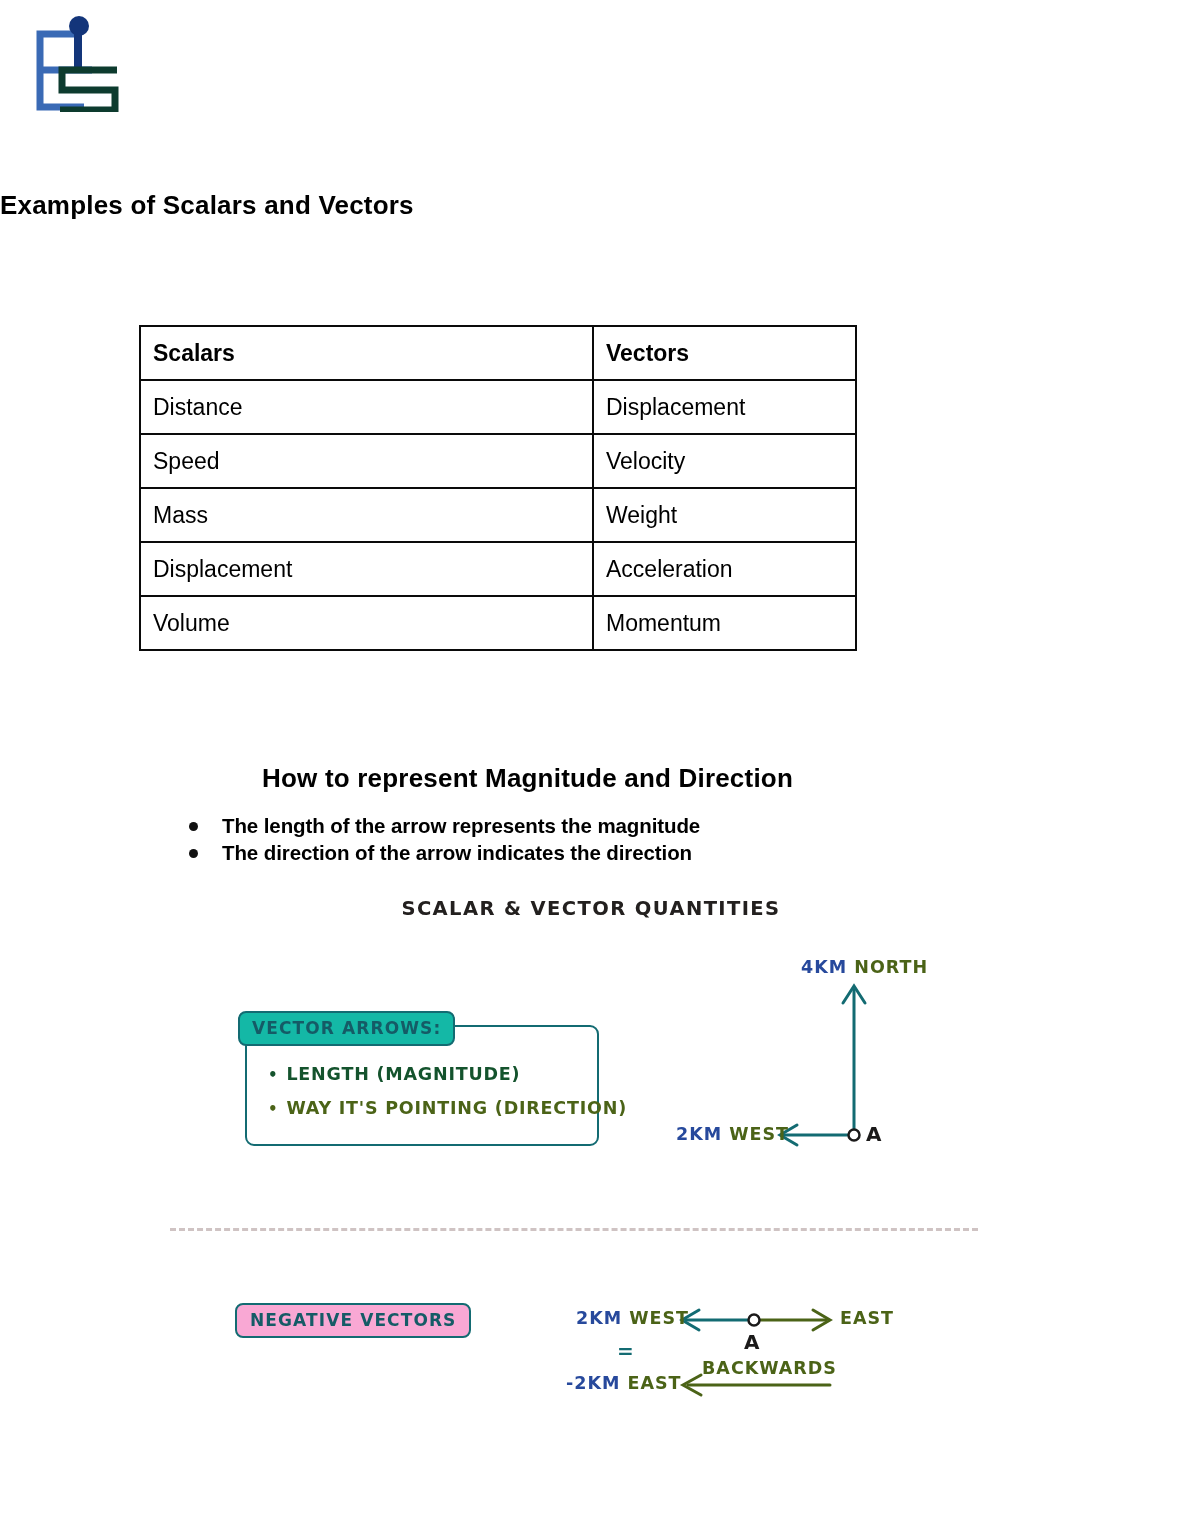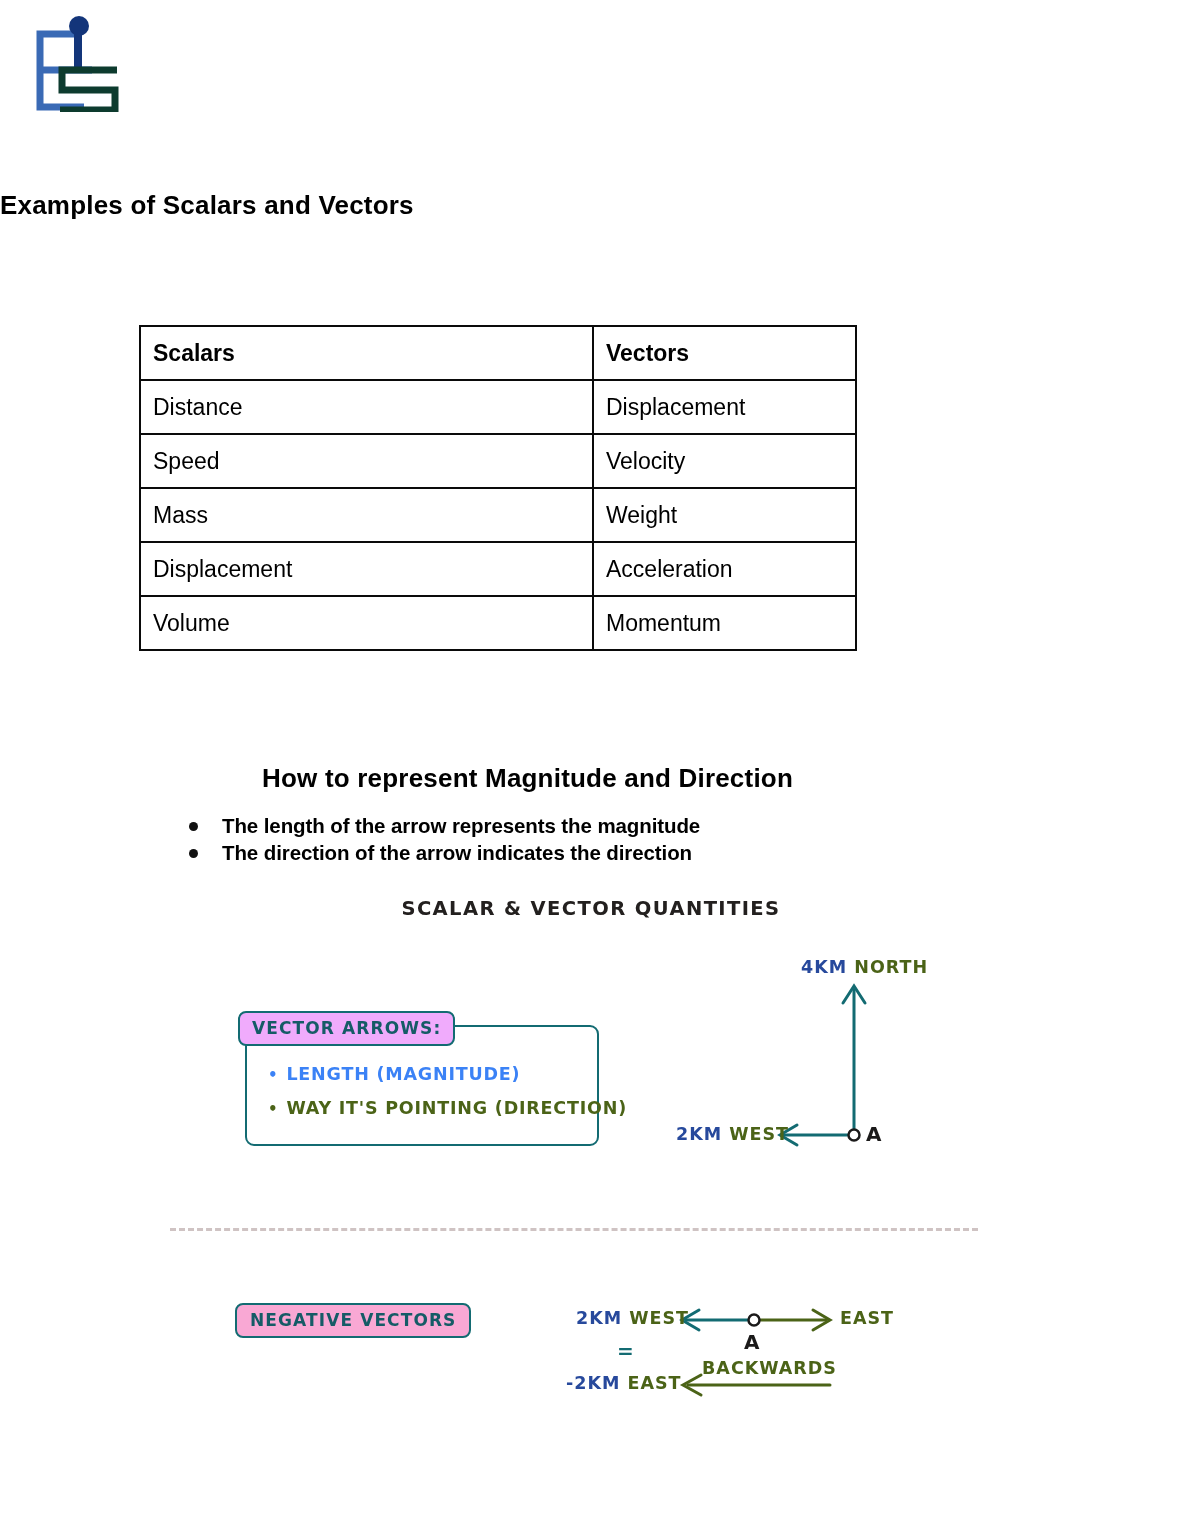--- a/index.html
+++ b/index.html
@@ -126,37 +126,37 @@
     border-radius: 9px;
     background: transparent;
   }
   #vector-arrows-tab {
     position: absolute;
     left: 238px;
     top: 1011px;
     padding: 5px 12px 6px 12px;
     border: 2.5px solid #136b72;
     border-radius: 8px;
-    background: #f0abfc;
+    background: #14b8a6;
     font-size: 17px;
     color: #155b66;
     letter-spacing: 1.1px;
   }
   .panel-bullet {
     position: absolute;
     font-size: 17.5px;
     letter-spacing: .8px;
     white-space: nowrap;
   }
   .panel-bullet::before {
     content: "\2022";
     margin-right: 8px;
     font-size: 15px;
   }
-  #panel-bullet-length { left: 268px; top: 1064px; color: #3b82f6; }
+  #panel-bullet-length { left: 268px; top: 1064px; color: #14532d; }
   #panel-bullet-direction { left: 268px; top: 1098px; color: #4b6317; }
 
   
   .lbl {
     position: absolute;
     font-size: 17.5px;
     letter-spacing: 1px;
     white-space: nowrap;
   }
   .blue  { color: #27499c; }

